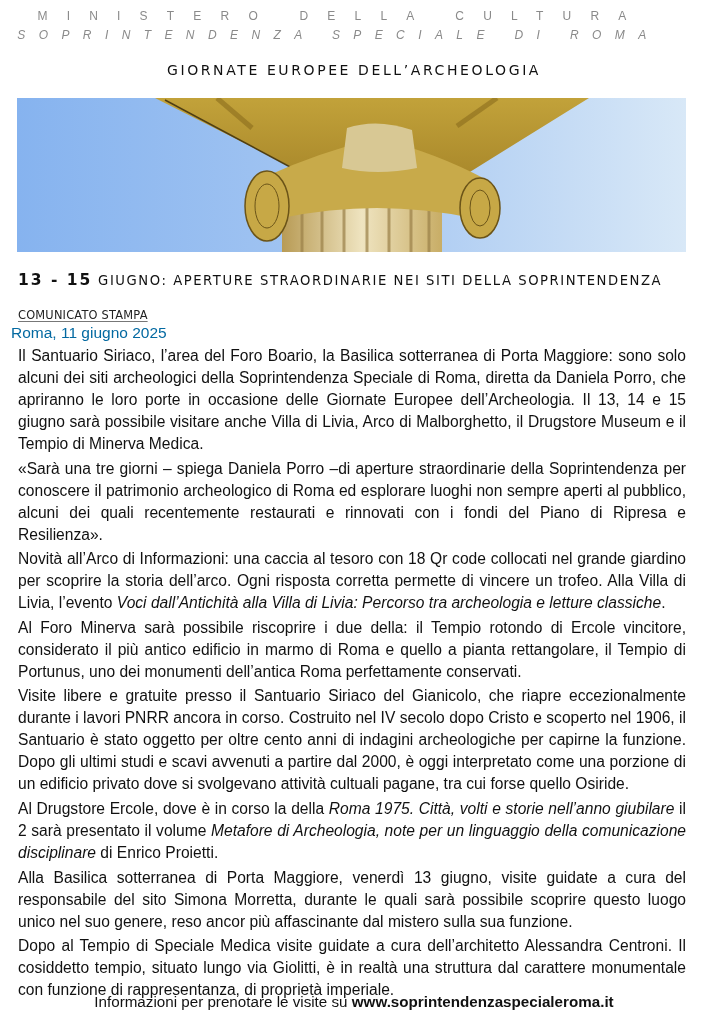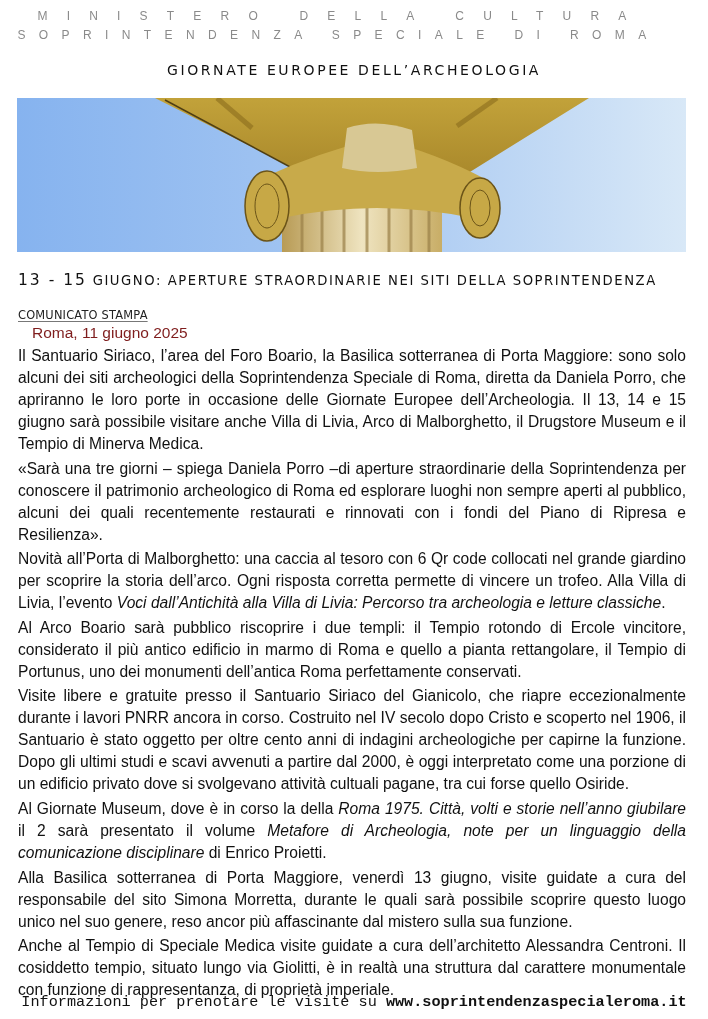--- a/index.html
+++ b/index.html
@@ -1,40 +1,40 @@
 <!DOCTYPE html>
 <html><head>
 <meta charset="utf-8">
 <style>
   html, body { margin: 0; padding: 0; background: #ffffff; }
   body { width: 708px; height: 1019px; position: relative; overflow: hidden;
          font-family: "DejaVu Sans", "Liberation Sans", sans-serif; color: #111111; }
   .hdr-line { position: absolute; left: 0; width: 664px; text-align: center; color: #8a8a8a;
               font-family: "Liberation Sans", sans-serif; font-size: 12px; white-space: nowrap; }
   #hdr1 { top: 9px; letter-spacing: 19.2px; padding-left: 19px; box-sizing: border-box; }
-  #hdr2 { top: 28px; letter-spacing: 13.4px; padding-left: 13px; box-sizing: border-box; }
+  #hdr2 { top: 28px; letter-spacing: 13.4px; padding-left: 13px; box-sizing: border-box; font-style: italic; }
   #title { position: absolute; top: 62px; left: 0; width: 708px; text-align: center; color: #111;
            font-family: "DejaVu Sans", sans-serif; font-size: 14px; letter-spacing: 2.6px; white-space: nowrap; }
   #hero { position: absolute; left: 17px; top: 98px; width: 669px; height: 154px; overflow: hidden; }
   #hero svg { display: block; }
   #subtitle { position: absolute; top: 271px; left: 18px; width: 680px; white-space: nowrap;
               font-family: "DejaVu Sans", sans-serif; font-size: 13.2px; letter-spacing: 1.55px; color: #111; }
-  #subtitle .dates { font-size: 15.5px; letter-spacing: 2px; }
+  #subtitle .dates { font-size: 15.5px; letter-spacing: 2px; font-weight: bold; }
   #label { position: absolute; top: 308px; left: 18px; font-size: 11.4px; color: #222;
            font-family: "DejaVu Sans", sans-serif; text-decoration: underline; text-decoration-color: #777;
            text-underline-offset: 2px; letter-spacing: 0.2px; text-align: right; }
-  #dateline { position: absolute; top: 324px; left: 32px; font-family: "Liberation Sans", sans-serif;
-              font-size: 15.5px; color: #7f1d1d; }
+  #dateline { position: absolute; top: 324px; left: 11px; font-family: "Liberation Sans", sans-serif;
+              font-size: 15.5px; color: #0369a1; }
   #body { position: absolute; top: 345px; left: 18px; width: 668px; font-family: "Liberation Sans", sans-serif;
           font-size: 15.6px; line-height: 22px; color: #111; }
   #body p { margin: 0 0 2.6px 0; text-align: justify; text-align-last: left; }
   #body b { font-weight: normal; }
   #body i { font-style: italic; }
   #footer { position: absolute; top: 993px; left: 0; width: 708px; text-align: center;
-            font-family: Liberation Mono, monospace; font-size: 15.2px; color: #111; white-space: nowrap; }
+            font-family: Liberation Sans, sans-serif; font-size: 15.2px; color: #111; white-space: nowrap; }
   #footer .url { font-weight: bold; }
 </style>
 </head>
 <body>
 
 <div id="hdr1" class="hdr-line">MINISTERO DELLA CULTURA</div>
 <div id="hdr2" class="hdr-line">SOPRINTENDENZA SPECIALE DI ROMA</div>
 <div id="title">GIORNATE EUROPEE DELL’ARCHEOLOGIA</div>
 
 <div id="hero">
@@ -86,23 +86,23 @@
 <div id="subtitle">
   <span class="dates">13 - 15</span><span> GIUGNO: APERTURE STRAORDINARIE NEI SITI DELLA SOPRINTENDENZA</span>
 </div>
 
 <div id="label">COMUNICATO STAMPA</div>
 <div id="dateline">Roma, 11 giugno 2025</div>
 
 <div id="body">
     <p><span>Il Santuario Siriaco, l’area del Foro Boario, la Basilica sotterranea di Porta Maggiore: sono solo alcuni dei siti archeologici </span><b>della Soprintendenza Speciale di Roma</b><span>, diretta da Daniela Porro, che apriranno le loro porte in occasione delle </span><b>Giornate Europee dell’Archeologia</b><span>. Il 13, 14 e 15 giugno sarà possibile visitare anche Villa di Livia, Arco di Malborghetto, il Drugstore Museum e il Tempio di Minerva Medica.</span></p>
     <p><b>«Sarà una tre giorni – spiega Daniela Porro –di aperture straordinarie della Soprintendenza</b><span> per conoscere il patrimonio archeologico di Roma ed esplorare luoghi non sempre aperti al pubblico, alcuni dei quali recentemente restaurati e rinnovati con i fondi del Piano di Ripresa e Resilienza».</span></p>
-    <p><span>Novità all’</span><b>Porta di Malborghetto</b><span>: una caccia al tesoro con 6 Qr code collocati nel grande giardino per scoprire la storia dell’arco. Ogni risposta corretta permette di vincere un trofeo. Alla </span><b>Villa di Livia</b><span>, l’evento </span><i>Voci dall’Antichità alla Villa di Livia: Percorso tra archeologia e letture classiche</i><span>.</span></p>
-    <p><span>Al </span><b>Arco Boario</b><span> sarà pubblico riscoprire i due templi: il </span><b>Tempio rotondo di Ercole vincitore</b><span>, considerato il più antico edificio in marmo di Roma e quello a pianta rettangolare, </span><b>il Tempio di Portunus</b><span>, uno dei monumenti dell’antica Roma perfettamente conservati.</span></p>
+    <p><span>Novità all’</span><b>Arco di Informazioni</b><span>: una caccia al tesoro con 18 Qr code collocati nel grande giardino per scoprire la storia dell’arco. Ogni risposta corretta permette di vincere un trofeo. Alla </span><b>Villa di Livia</b><span>, l’evento </span><i>Voci dall’Antichità alla Villa di Livia: Percorso tra archeologia e letture classiche</i><span>.</span></p>
+    <p><span>Al </span><b>Foro Minerva</b><span> sarà possibile riscoprire i due della: il </span><b>Tempio rotondo di Ercole vincitore</b><span>, considerato il più antico edificio in marmo di Roma e quello a pianta rettangolare, </span><b>il Tempio di Portunus</b><span>, uno dei monumenti dell’antica Roma perfettamente conservati.</span></p>
     <p><span>Visite libere e gratuite presso il </span><b>Santuario Siriaco del Gianicolo</b><span>, che riapre eccezionalmente durante i lavori PNRR ancora in corso. Costruito nel IV secolo dopo Cristo e scoperto nel 1906, il Santuario è stato oggetto per oltre cento anni di indagini archeologiche per capirne la funzione. Dopo gli ultimi studi e scavi avvenuti a partire dal 2000, è oggi interpretato come una porzione di un edificio privato dove si svolgevano attività cultuali pagane, tra cui forse quello Osiride.</span></p>
-    <p><span>Al </span><b>Giornate Museum</b><span>, dove è in corso la della </span><i>Roma 1975. Città, volti e storie nell’anno giubilare</i><span> il 2 sarà presentato il volume </span><i>Metafore di Archeologia, note per un linguaggio della comunicazione disciplinare</i><span> di Enrico Proietti.</span></p>
+    <p><span>Al </span><b>Drugstore Ercole</b><span>, dove è in corso la della </span><i>Roma 1975. Città, volti e storie nell’anno giubilare</i><span> il 2 sarà presentato il volume </span><i>Metafore di Archeologia, note per un linguaggio della comunicazione disciplinare</i><span> di Enrico Proietti.</span></p>
     <p><span>Alla </span><b>Basilica sotterranea di Porta Maggiore</b><span>, venerdì 13 giugno, visite guidate a cura del responsabile del sito Simona Morretta, durante le quali sarà possibile scoprire questo luogo unico nel suo genere, reso ancor più affascinante dal mistero sulla sua funzione.</span></p>
-    <p><span>Anche al </span><b>Tempio di Speciale Medica</b><span> visite guidate a cura dell’architetto Alessandra Centroni. Il cosiddetto tempio, situato lungo via Giolitti, è in realtà una struttura dal carattere monumentale con funzione di rappresentanza, di proprietà imperiale.</span></p>
+    <p><span>Dopo al </span><b>Tempio di Speciale Medica</b><span> visite guidate a cura dell’architetto Alessandra Centroni. Il cosiddetto tempio, situato lungo via Giolitti, è in realtà una struttura dal carattere monumentale con funzione di rappresentanza, di proprietà imperiale.</span></p>
   </div>
 
 <div id="footer">
   <span>Informazioni per prenotare le visite su </span><span class="url">www.soprintendenzaspecialeroma.it</span>
 </div>
 
 </body></html>

